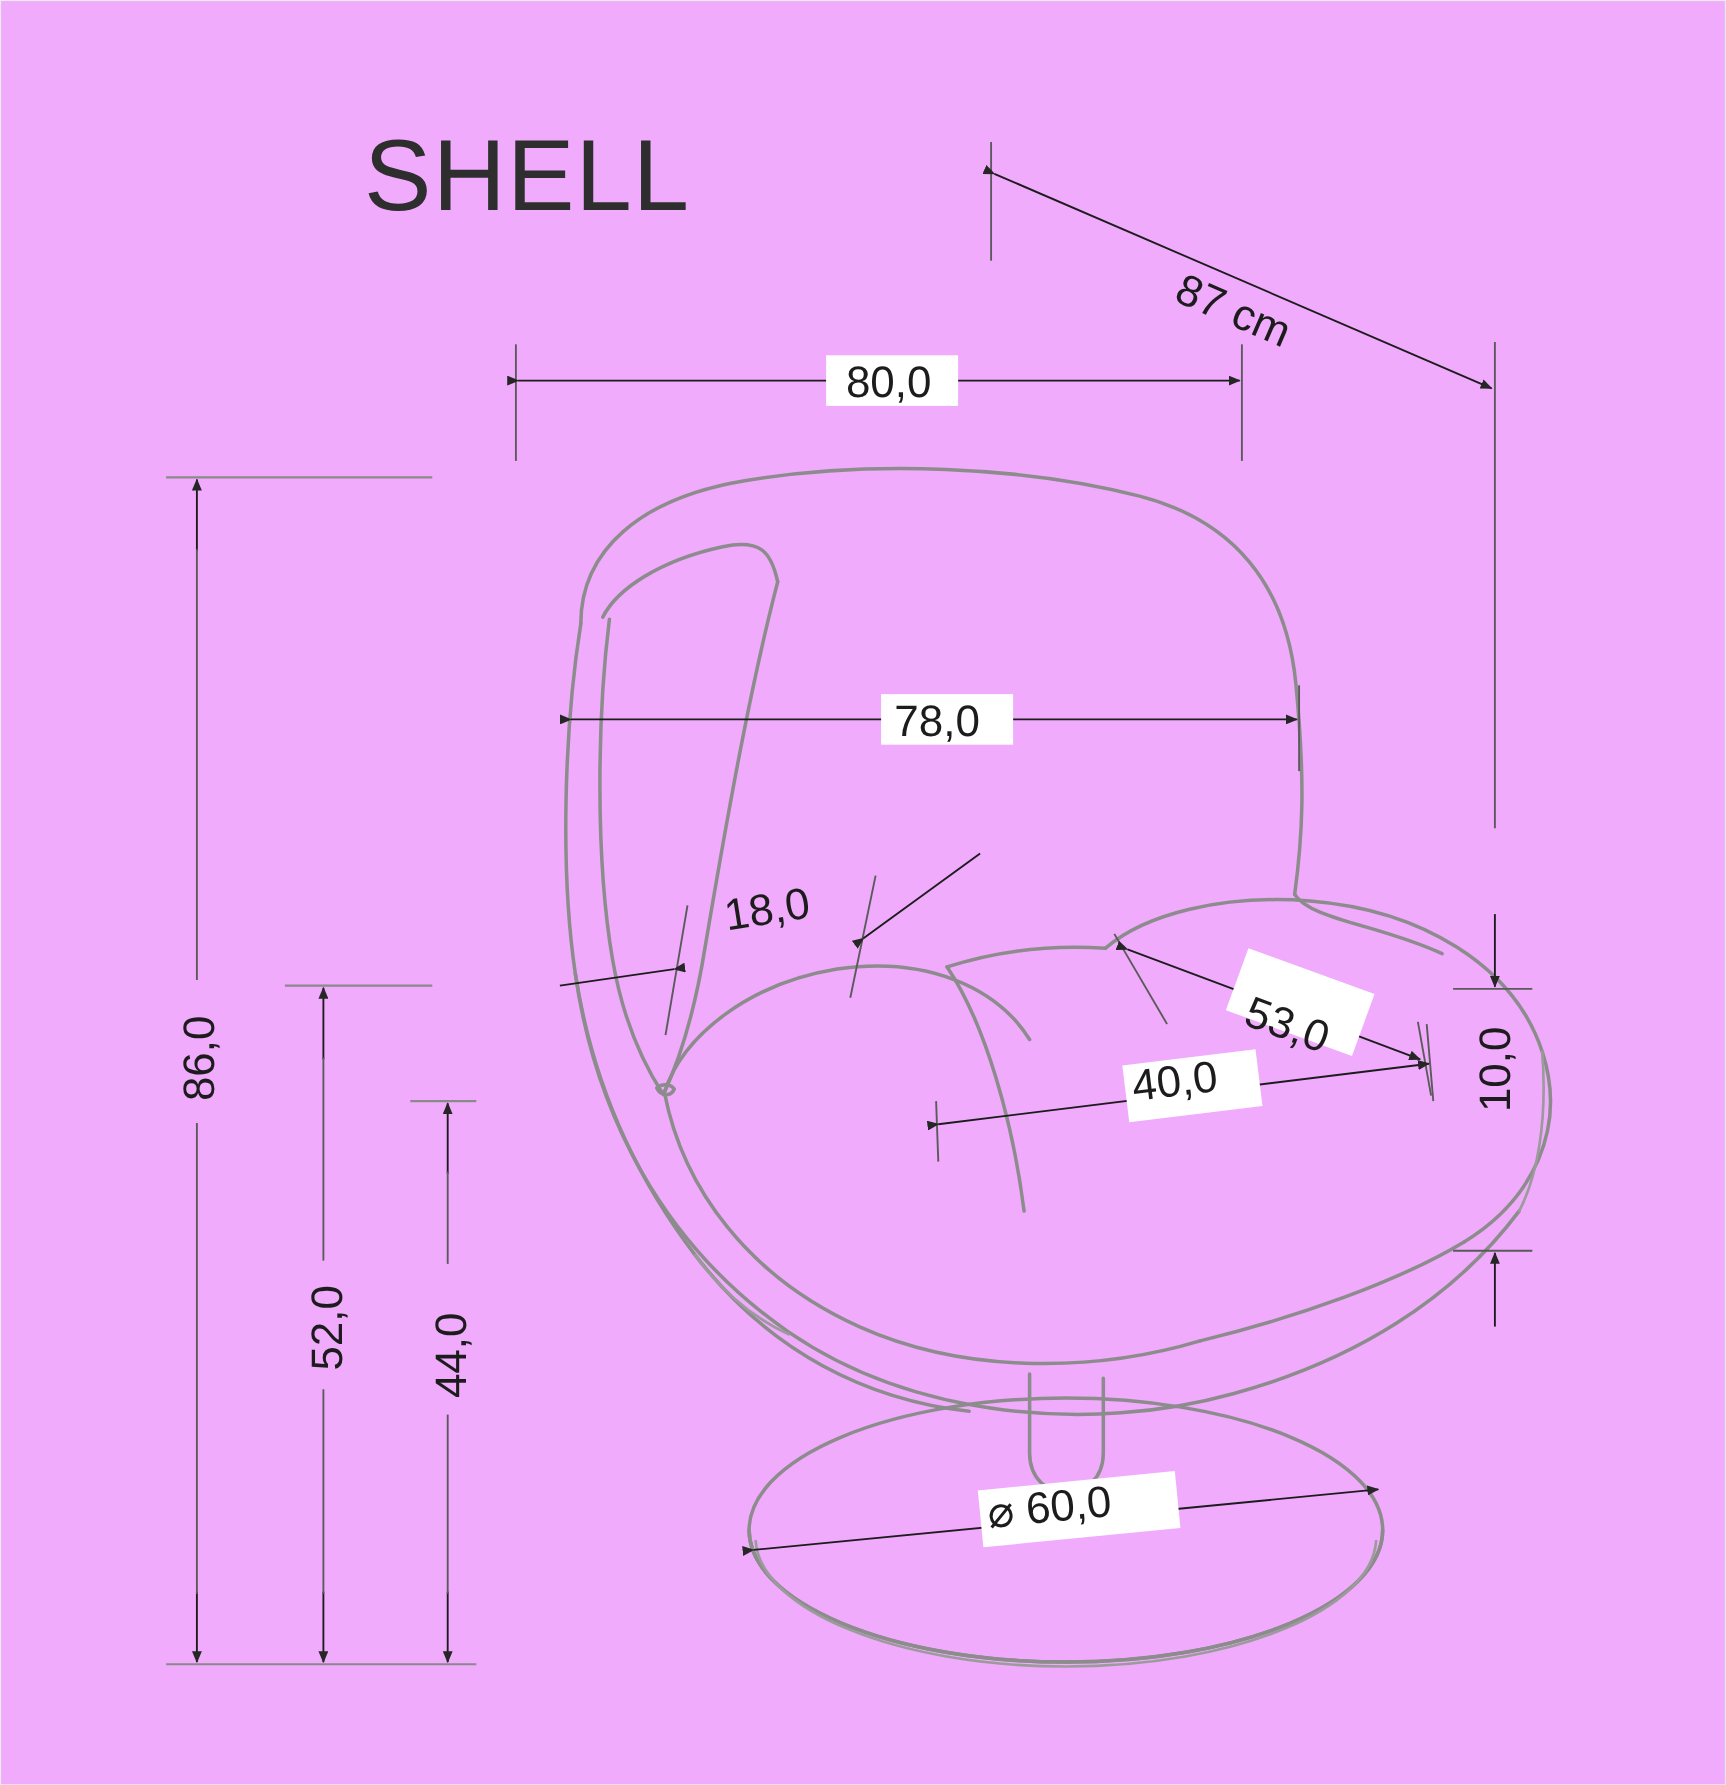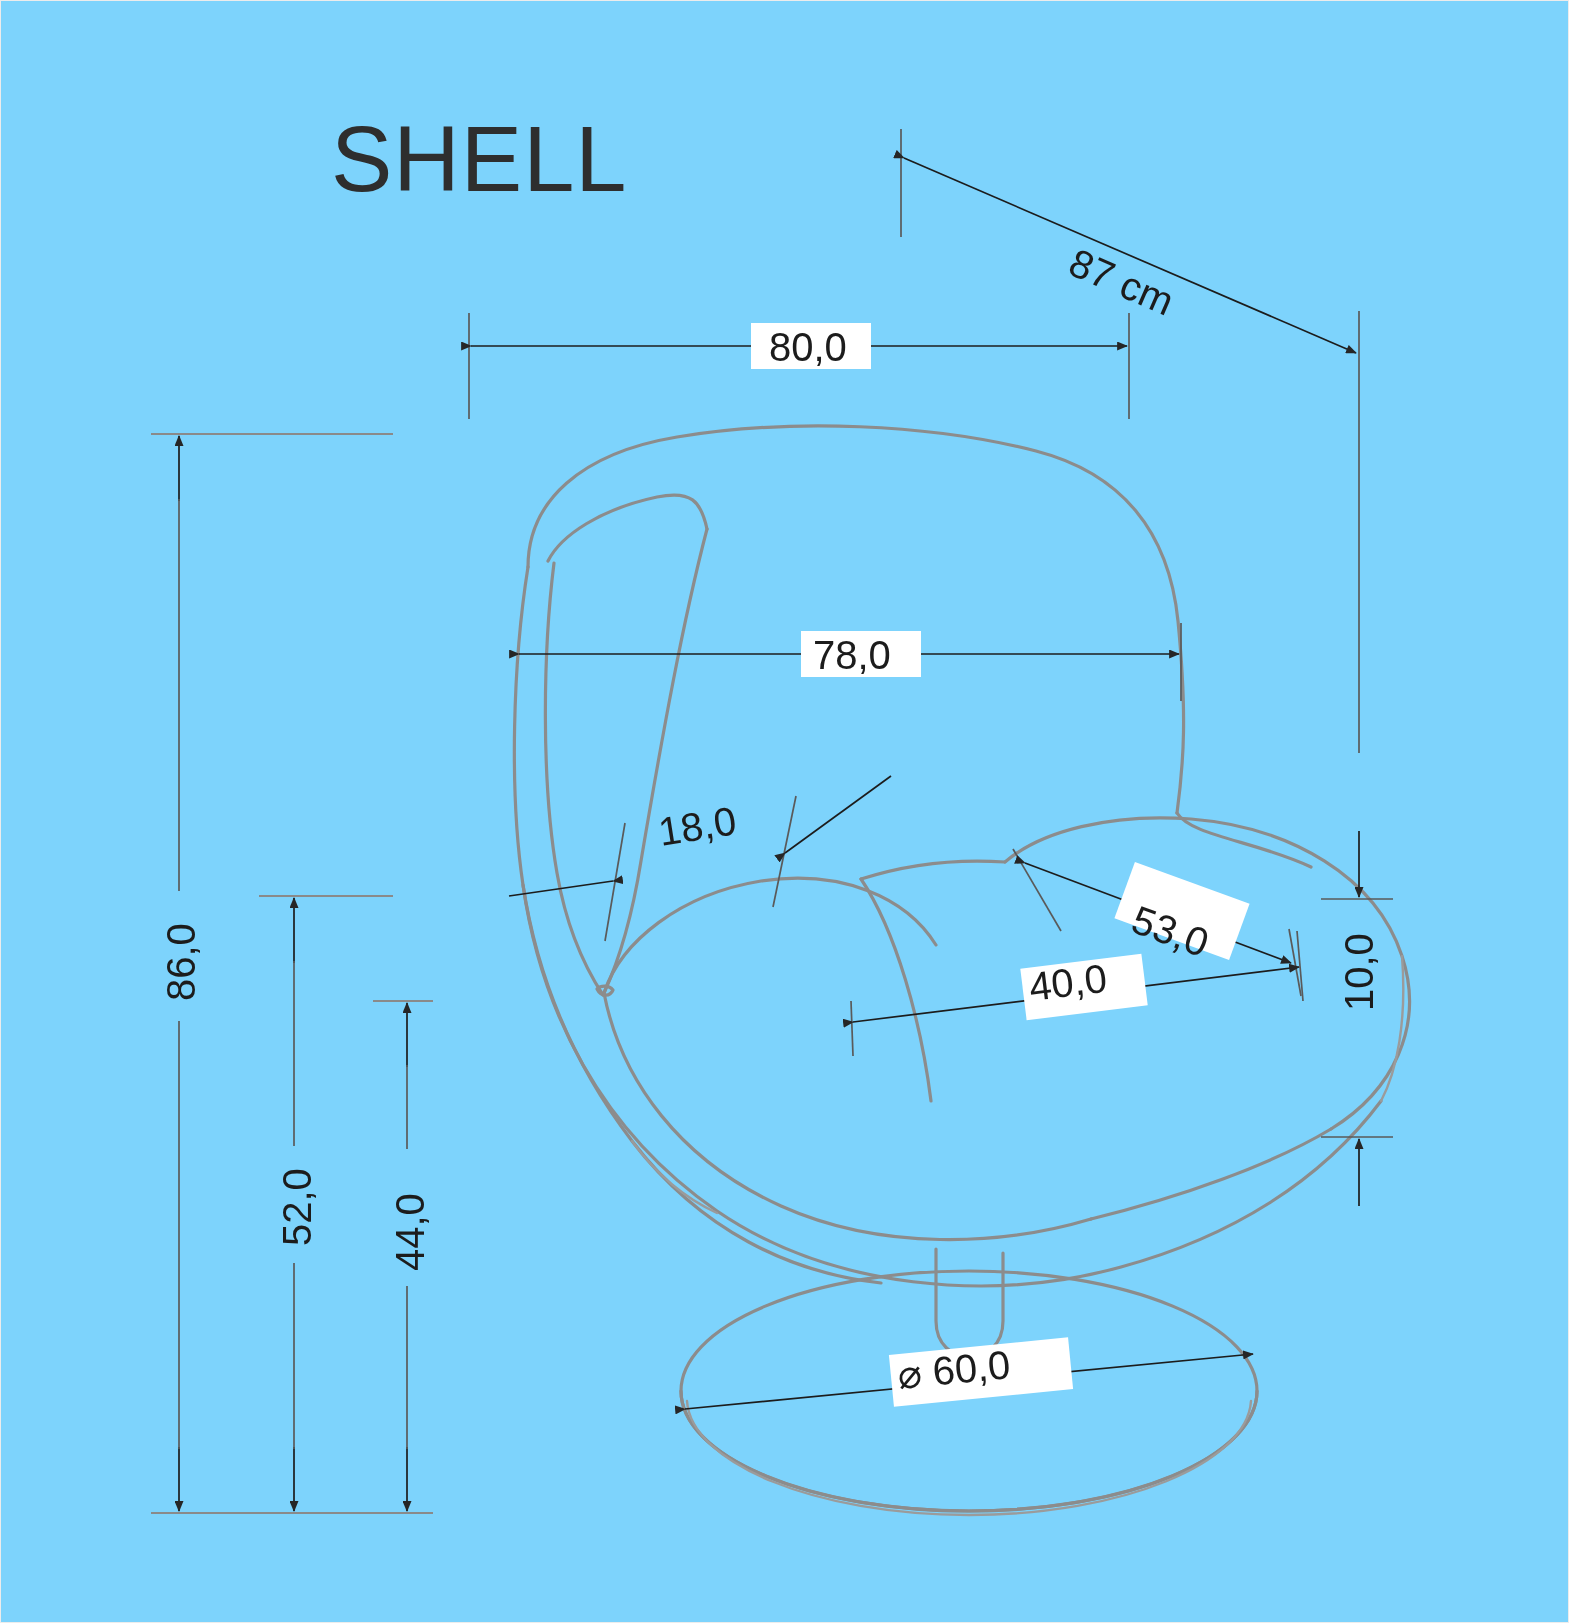--- a/index.html
+++ b/index.html
@@ -7,21 +7,21 @@
     padding: 0;
     background: #ffffff;
   }
   body {
     font-family: "Liberation Sans", sans-serif;
   }
   #sheet {
     position: relative;
     width: 1569px;
     height: 1623px;
-    background: #7dd3fc;
+    background: #f0abfc;
     border: 1px solid #ececec;
     box-sizing: border-box;
     overflow: hidden;
   }
   #sheet svg {
     position: absolute;
     left: 0;
     top: 0;
     width: 1569px;
     height: 1623px;

